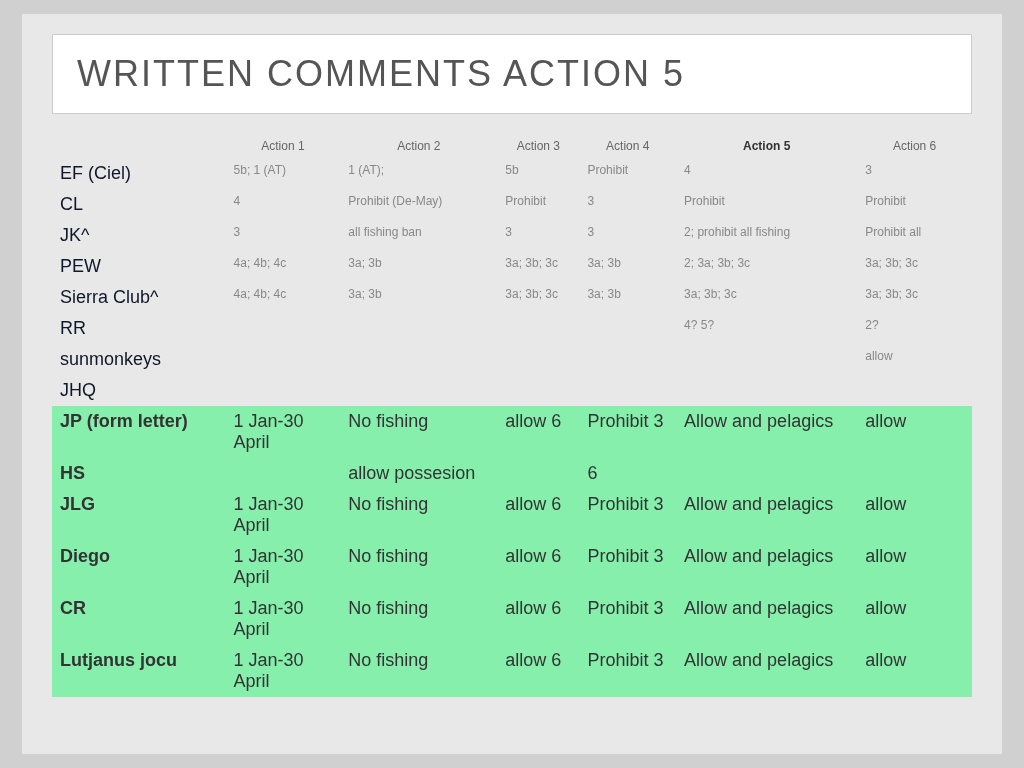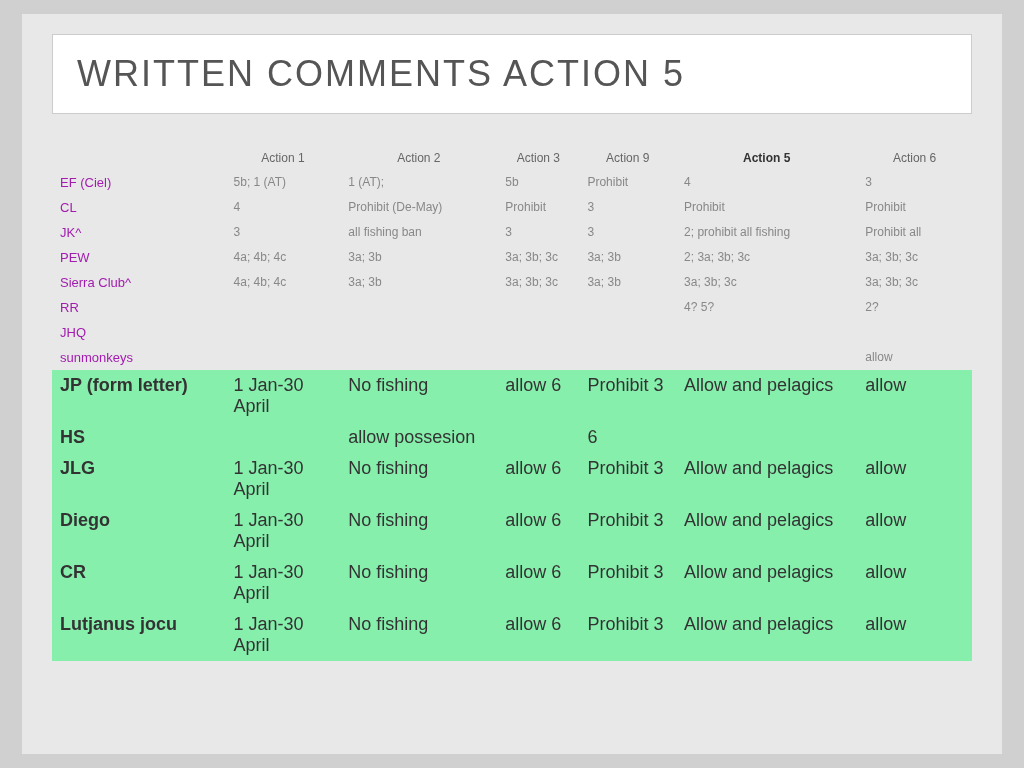--- a/index.html
+++ b/index.html
@@ -13,21 +13,21 @@
       align-items: center;
       justify-content: center;
     }
     .slide {
       background: #e8e8e8;
       width: 980px;
       height: 740px;
       padding: 20px 30px 20px 30px;
       display: flex;
       flex-direction: column;
-      gap: 28px;
+      gap: 16px;
     }
     .title-box {
       background: white;
       border: 1px solid #ccc;
       padding: 18px 24px;
       margin-bottom: 4px;
     }
     .title-text {
       font-size: 36px;
       font-weight: 300;
@@ -48,22 +48,22 @@
       color: #666;
       font-weight: 400;
       font-size: 12px;
       border-bottom: none;
     }
     .header-row th.action5 {
       font-weight: 700;
       color: #333;
     }
     .name-col {
-      color: #a21caf;
-      font-size: 13px;
+      color: #0f172a;
+      font-size: 18px;
       white-space: nowrap;
     }
     .data-col {
       color: #888;
       font-size: 12px;
       text-align: left;
     }
     .yellow-row td {
       background: #86efac;
       color: #333;
@@ -103,21 +103,21 @@
       <col class="a4">
       <col class="a5">
       <col class="a6">
     </colgroup>
     <thead>
       <tr class="header-row">
         <th></th>
         <th>Action 1</th>
         <th>Action 2</th>
         <th>Action 3</th>
-        <th>Action 9</th>
+        <th>Action 4</th>
         <th class="action5">Action 5</th>
         <th>Action 6</th>
       </tr>
     </thead>
     <tbody id="table-body">
     <tr class="normal-row">
           <td class="name-col" style="font-weight: 400;">EF (Ciel)</td>
           <td class="data-col">5b; 1 (AT)</td>
           <td class="data-col">1 (AT);</td>
           <td class="data-col">5b</td>
@@ -164,36 +164,36 @@
         <tr class="normal-row">
           <td class="name-col" style="font-weight: 400;">RR</td>
           <td class="data-col"></td>
           <td class="data-col"></td>
           <td class="data-col"></td>
           <td class="data-col"></td>
           <td class="data-col">4? 5?</td>
           <td class="data-col">2?</td>
         </tr>
         <tr class="normal-row">
+          <td class="name-col" style="font-weight: 400;">sunmonkeys</td>
+          <td class="data-col"></td>
+          <td class="data-col"></td>
+          <td class="data-col"></td>
+          <td class="data-col"></td>
+          <td class="data-col"></td>
+          <td class="data-col">allow</td>
+        </tr>
+        <tr class="normal-row">
           <td class="name-col" style="font-weight: 400;">JHQ</td>
           <td class="data-col"></td>
           <td class="data-col"></td>
           <td class="data-col"></td>
           <td class="data-col"></td>
           <td class="data-col"></td>
           <td class="data-col"></td>
-        </tr>
-        <tr class="normal-row">
-          <td class="name-col" style="font-weight: 400;">sunmonkeys</td>
-          <td class="data-col"></td>
-          <td class="data-col"></td>
-          <td class="data-col"></td>
-          <td class="data-col"></td>
-          <td class="data-col"></td>
-          <td class="data-col">allow</td>
         </tr>
         <tr class="yellow-row">
           <td class="name-col" style="font-weight: 600;">JP (form letter)</td>
           <td class="data-col">1 Jan-30 April</td>
           <td class="data-col">No fishing</td>
           <td class="data-col">allow 6</td>
           <td class="data-col">Prohibit 3</td>
           <td class="data-col">Allow and pelagics</td>
           <td class="data-col">allow</td>
         </tr>

